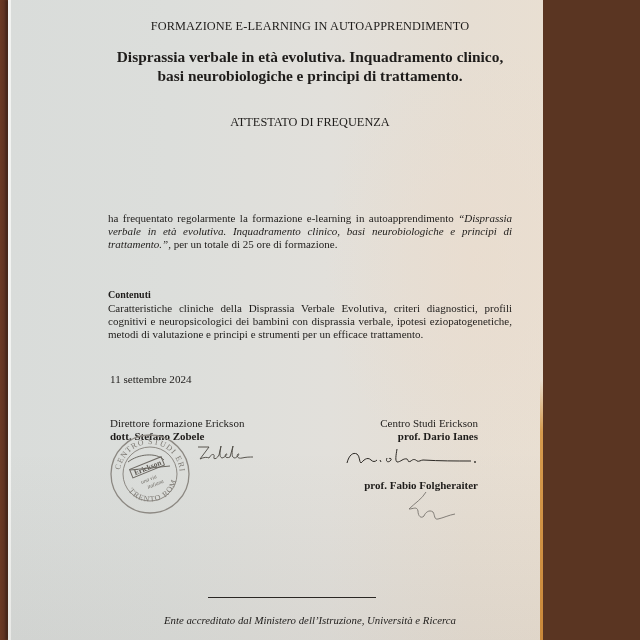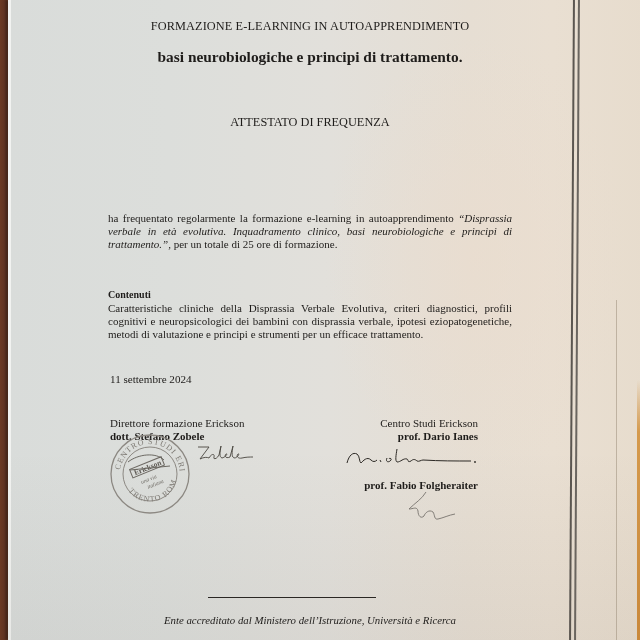--- a/index.html
+++ b/index.html
@@ -5,21 +5,21 @@
     html, body {
       margin: 0;
       padding: 0;
       width: 640px;
       height: 640px;
       overflow: hidden;
       background: #5a3522;
     }
     .scene {
       position: relative;
-      width: 640px;
+      width: 543px;
       height: 640px;
       overflow: hidden;
       background: linear-gradient(90deg, #6b3a24 0px, #5a3020 6px, #6d3e28 8px);
     }
     .paper {
       position: absolute;
       left: 8px;
       top: 0;
       width: 640px;
       height: 640px;
@@ -182,20 +182,21 @@
   <div class="shadow-band"></div>
   <div class="rule r1"></div>
   <div class="rule r2"></div>
   <div class="fold-line"></div>
   <div class="table-edge"></div>
 
   <div class="doc">
     <div class="center h-top">FORMAZIONE E-LEARNING IN AUTOAPPRENDIMENTO</div>
 
     <div class="center h-title">
+      <div>Disprassia verbale in età evolutiva. Inquadramento clinico,</div>
       <div>basi neurobiologiche e principi di trattamento.</div>
     </div>
 
     <div class="center h-attestato">ATTESTATO DI FREQUENZA</div>
 
 
     <div class="body-text para1">
       <span>ha frequentato regolarmente la formazione e-learning in autoapprendimento</span>
       <em>“Disprassia verbale in età evolutiva. Inquadramento clinico, basi neurobiologiche e principi di trattamento.”</em><span>, per un totale di 25 ore di formazione.</span>
     </div>

